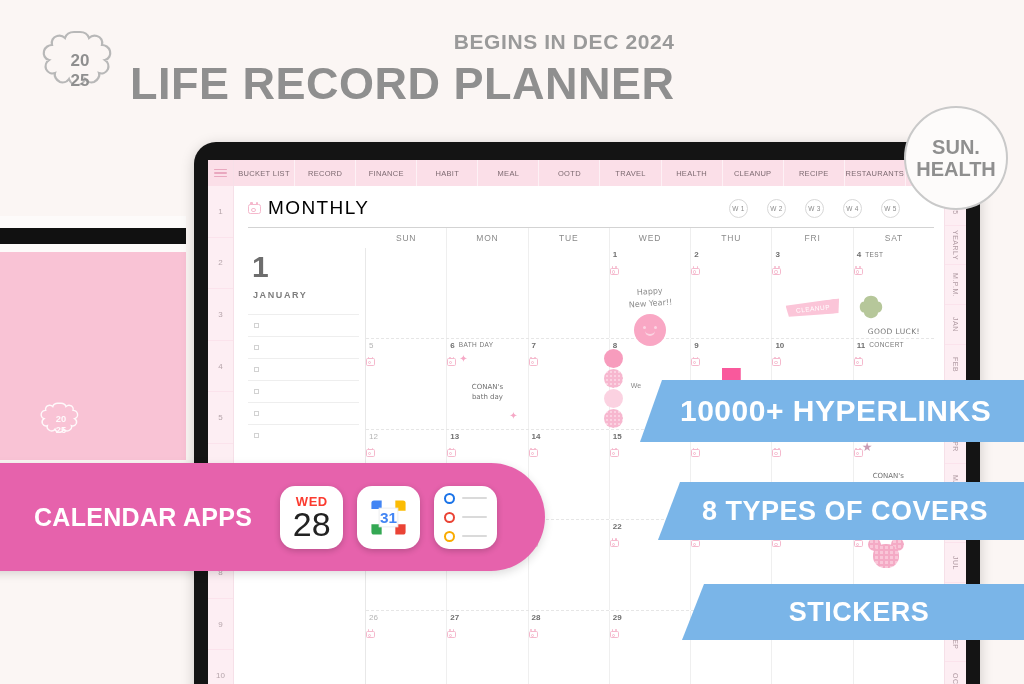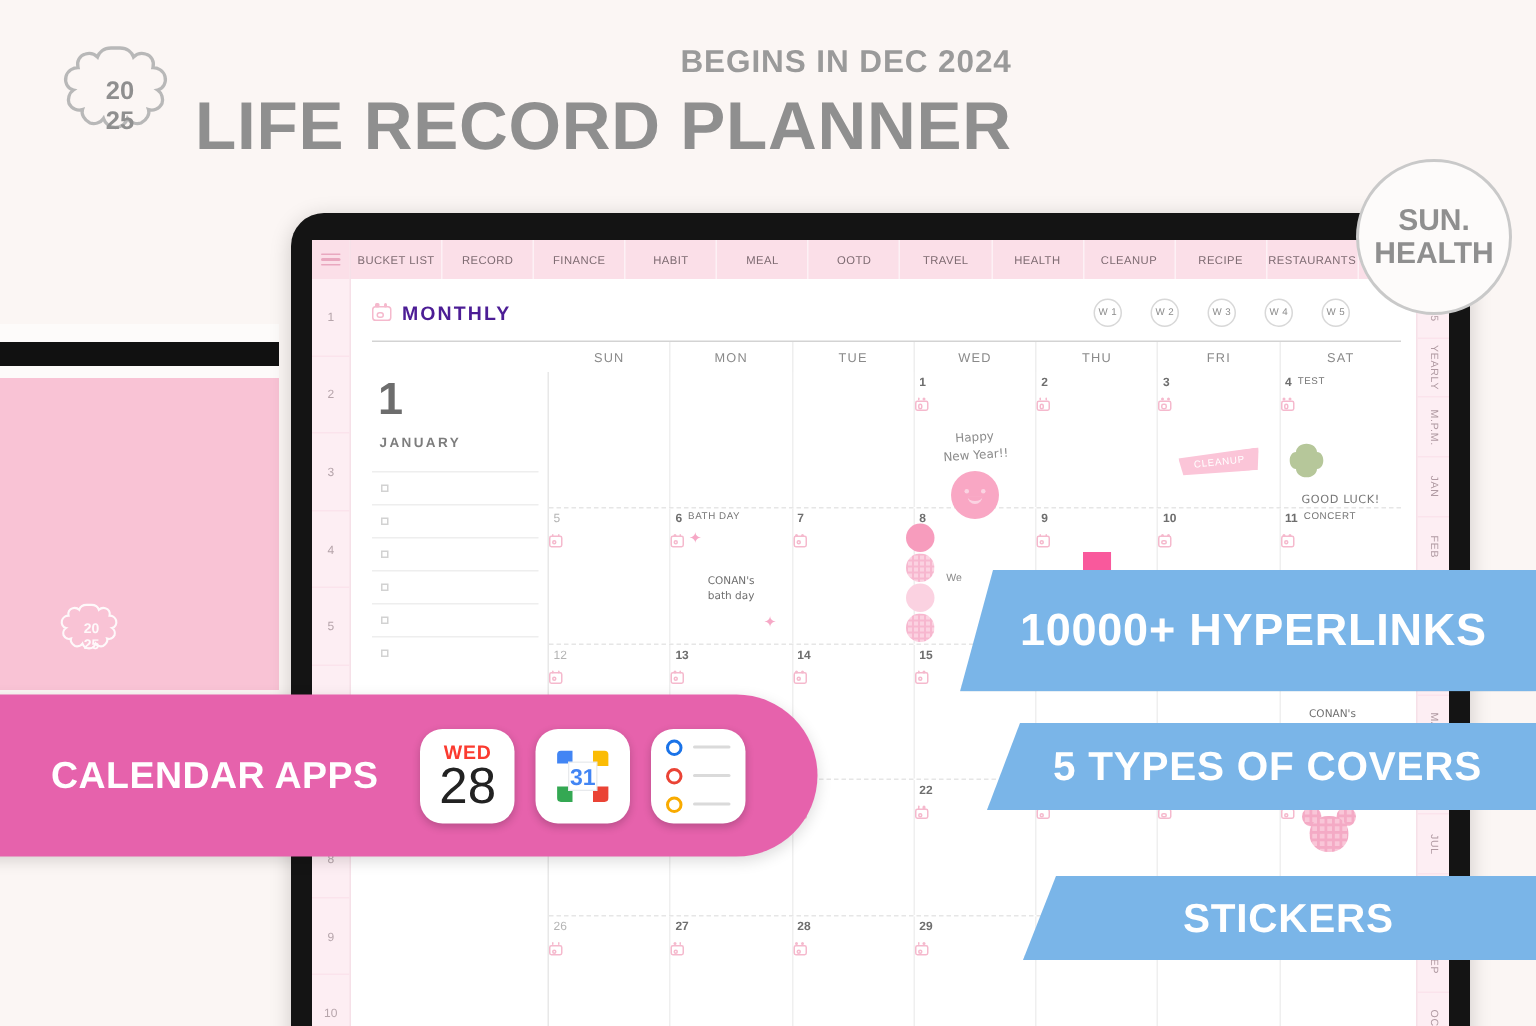--- a/index.html
+++ b/index.html
@@ -106,21 +106,21 @@
     border-bottom: 1px solid #fbe3ec; color: #b09aa2; font-size: 7px;
   }
   .rail-m span {
     writing-mode: vertical-rl; text-orientation: mixed;
     letter-spacing: .5px; white-space: nowrap;
   }
 
   
   .pg-head { display: flex; align-items: center; flex: none; height: 24px; }
   .pg-head .cal-ico { margin-right: 7px; }
-  .pg-title { font-size: 13px; font-weight: bold; color: #4c1d95; letter-spacing: 1.4px; }
+  .pg-title { font-size: 19px; font-weight: normal; color: #000000; letter-spacing: 1.4px; }
   .wk-dots { margin-left: auto; display: flex; gap: 19px; padding-right: 34px; }
   .wk {
     width: 19px; height: 19px; border-radius: 50%;
     border: 1px solid #d8d8d8; background: #fff;
     display: flex; align-items: center; justify-content: center;
     font-size: 6.5px; color: #8b8b8b; letter-spacing: .3px;
   }
 
   
   .cal { flex: 1; display: flex; flex-direction: column; margin-top: 7px; min-height: 0;
@@ -235,21 +235,21 @@
   .bear .ear.l { left: 0; } .bear .ear.r { right: 0; }
 
   
   .blue-banner {
     position: absolute; background: #7ab5e8; color: #fff;
     font-weight: bold; display: flex; align-items: center;
     box-shadow: 0 3px 7px rgba(0,0,0,.16); z-index: 35;
     padding-left: 38px;
   }
   .bb1 {
-    left: 640px; top: 380px; width: 384px; height: 81px; font-size: 30px; letter-spacing: .5px;
+    left: 640px; top: 380px; width: 384px; height: 62px; font-size: 30px; letter-spacing: .5px;
     clip-path: polygon(22px 0, 100% 0, 100% 100%, 0 100%);
     padding-left: 40px;
   }
   .bb2 {
     left: 658px; top: 482px; width: 366px; height: 58px; font-size: 27px; letter-spacing: .5px;
     clip-path: polygon(22px 0, 100% 0, 100% 100%, 0 100%);
     padding-left: 44px;
   }
   .bb3 {
     left: 682px; top: 584px; width: 342px; height: 56px; font-size: 27px; letter-spacing: .5px;
@@ -609,21 +609,21 @@
             <div class="rail-m">
               <span>OCT</span>
             </div>
           </div>
       </div>
     </div>
   </div>
 </div>
 
 <div class="blue-banner bb1">10000+ HYPERLINKS</div>
-<div class="blue-banner bb2">5 TYPES OF COVERS</div>
+<div class="blue-banner bb2">8 TYPES OF COVERS</div>
 <div class="blue-banner bb3">STICKERS</div>
 
 <div class="pink-banner">
   <div class="pb-text">
     <div>CALENDAR APPS</div>
   </div>
   <div class="app-icons">
 
     <div class="app-ico">
       <div class="ios-cal">

